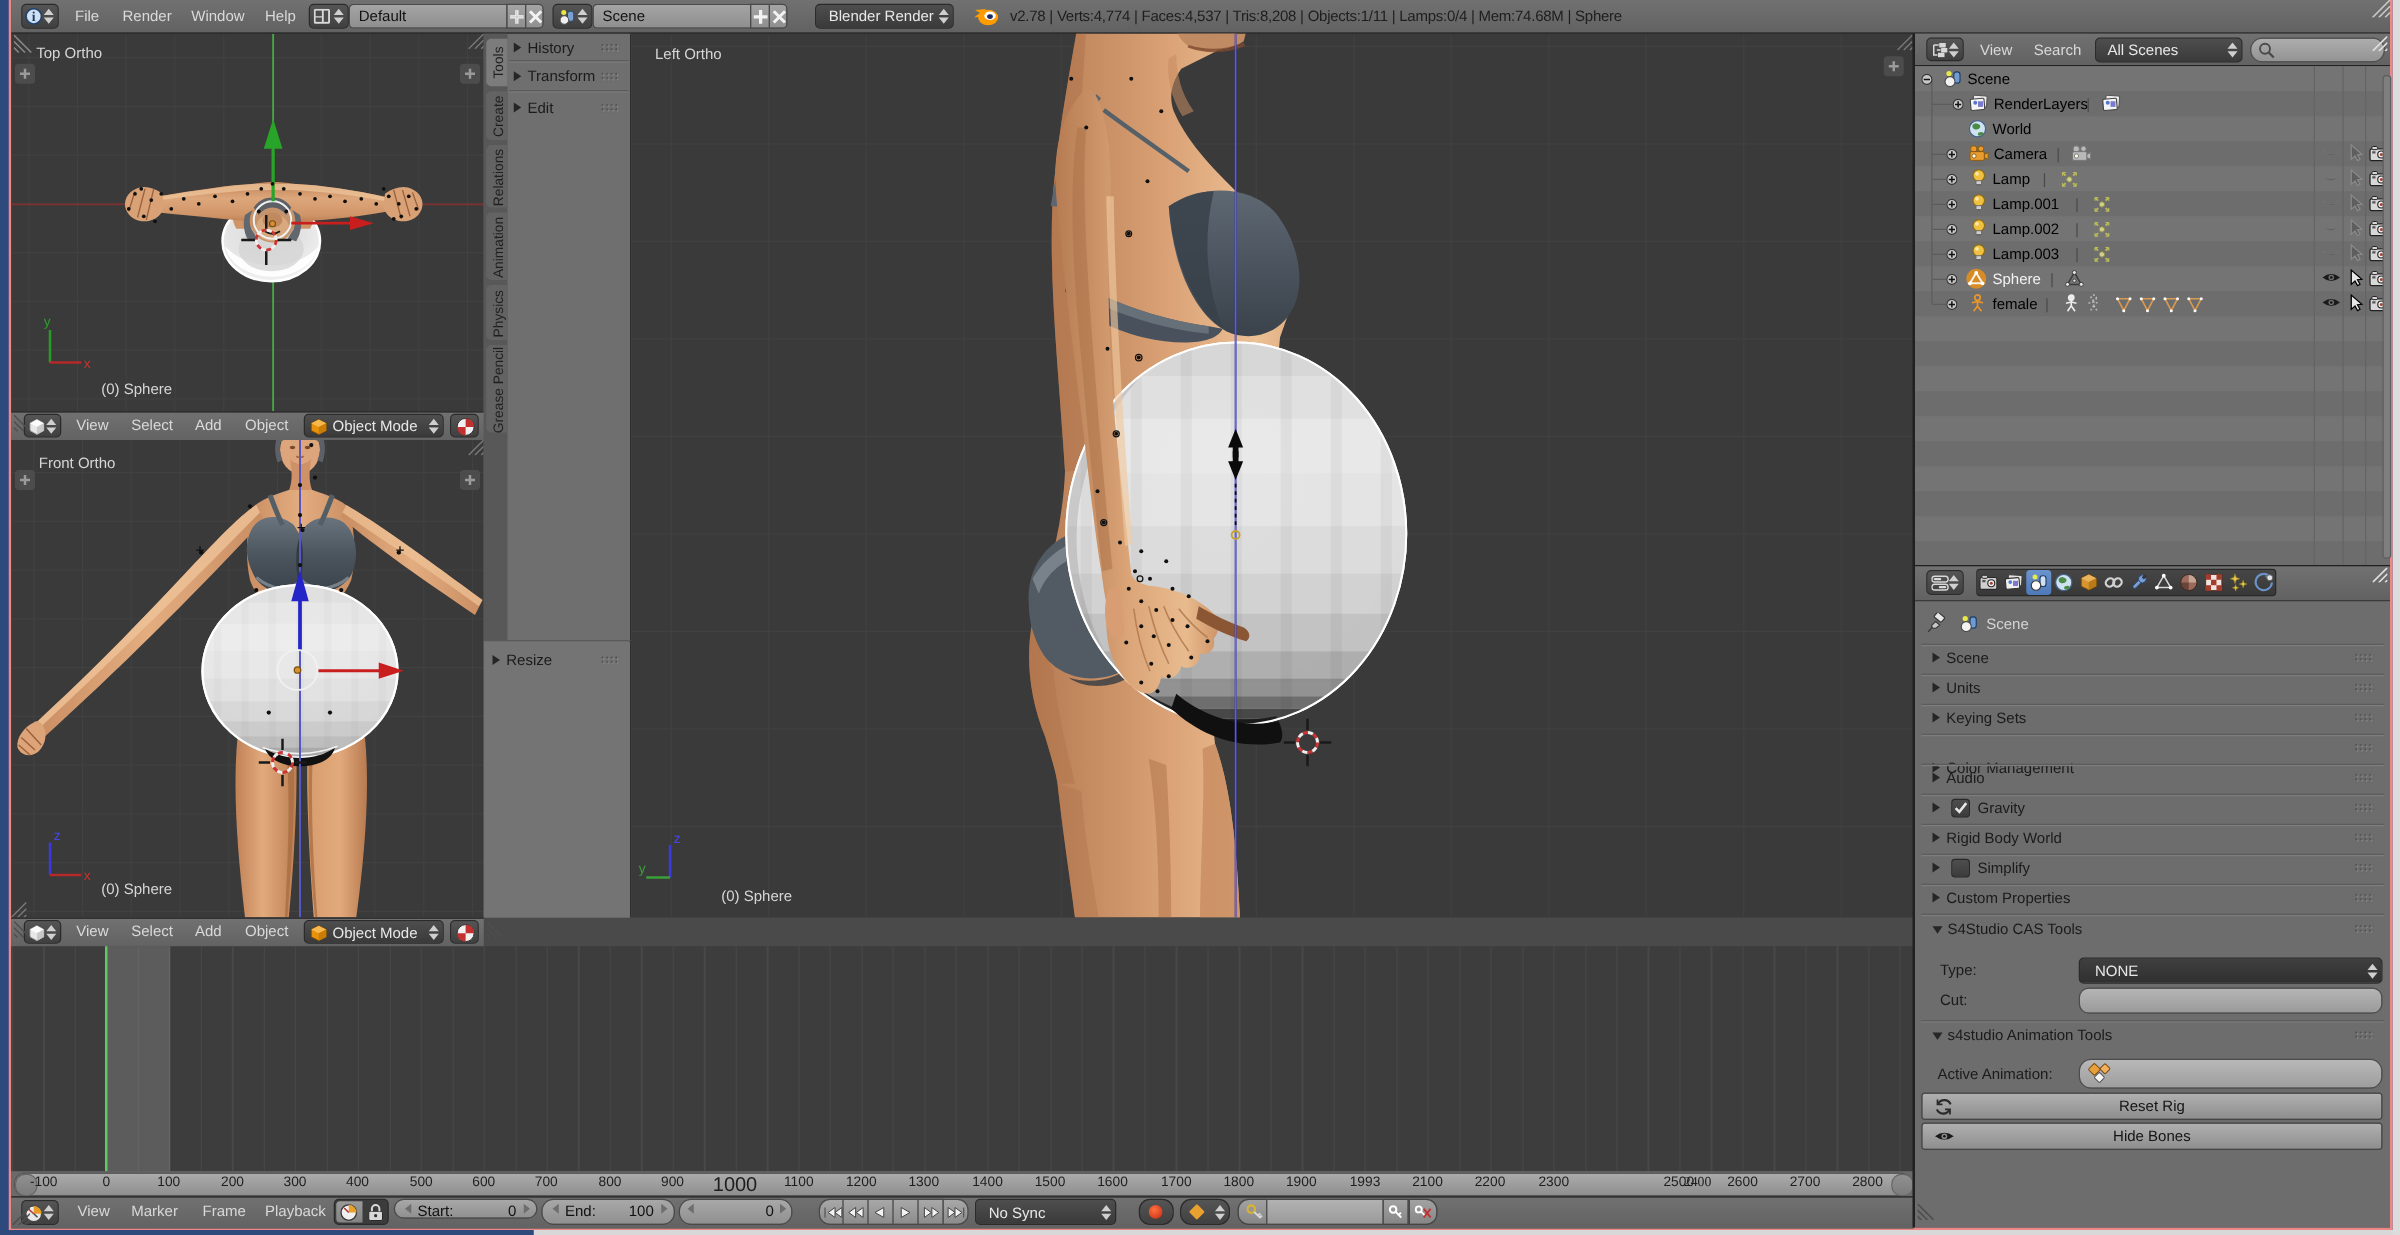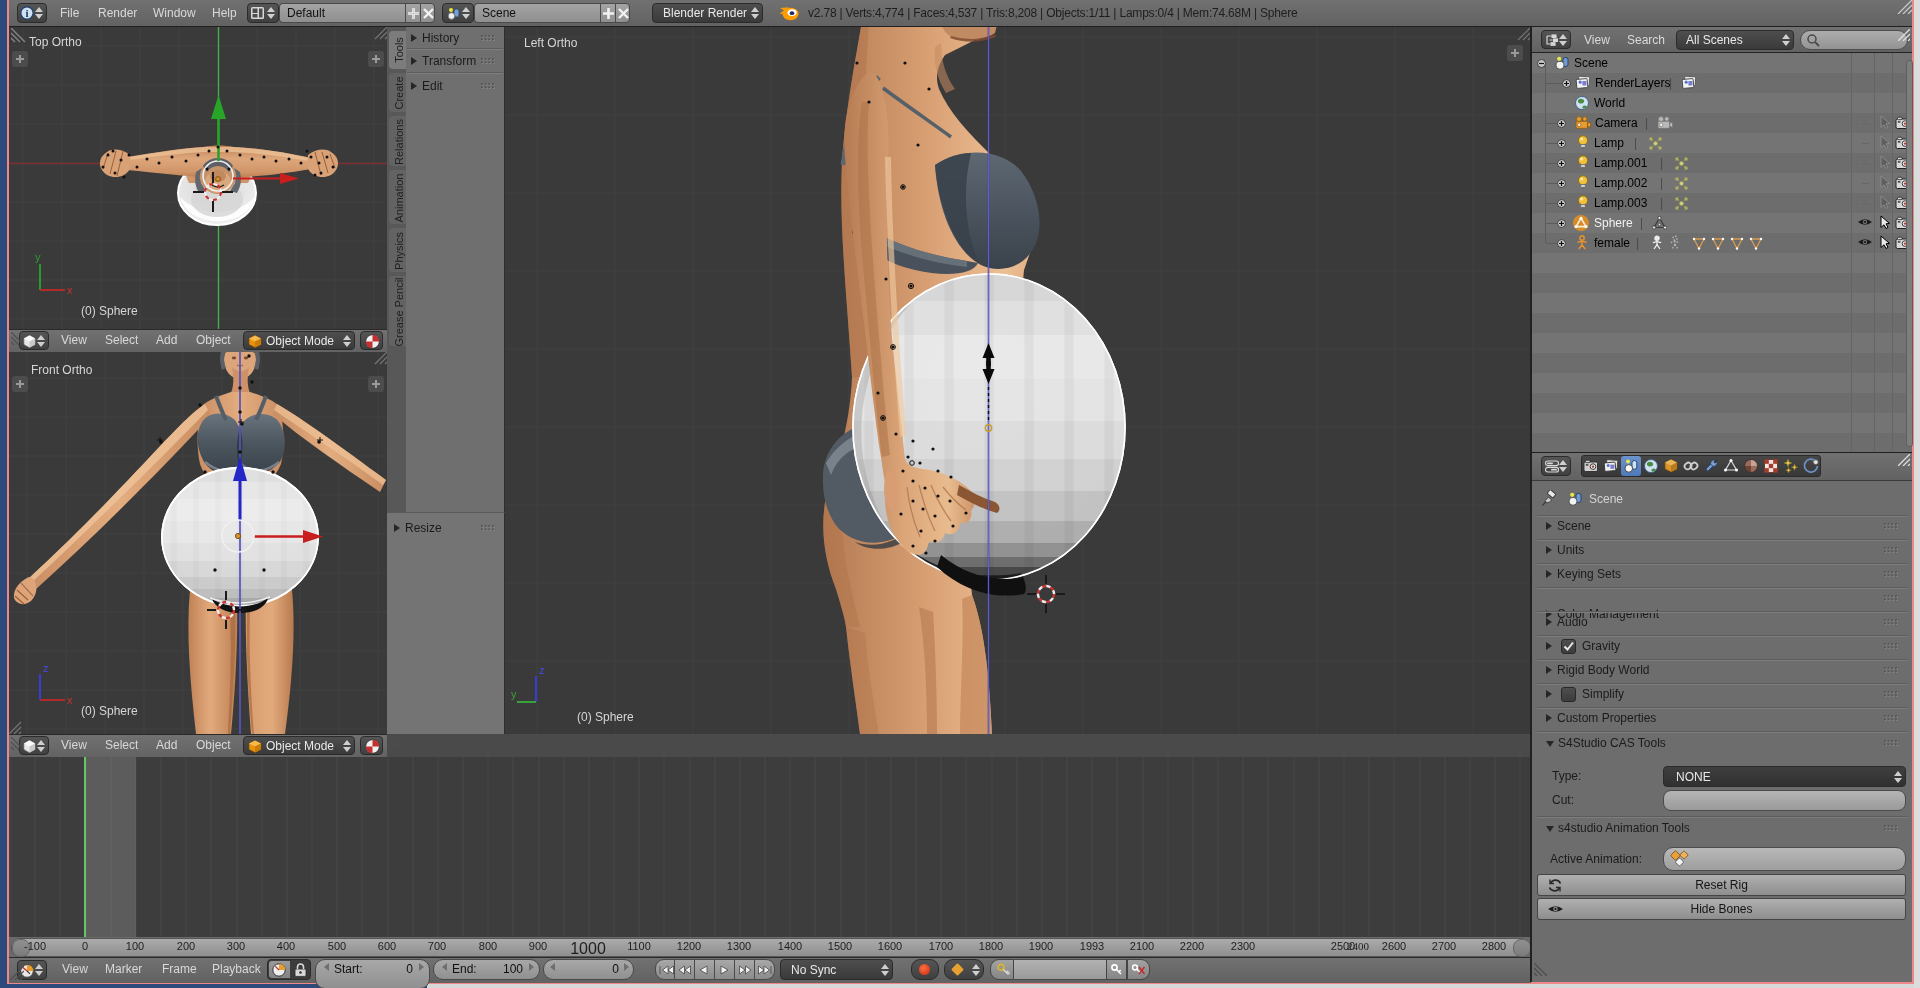--- a/index.html
+++ b/index.html
@@ -755,21 +755,21 @@
         <path d="M7 7 L7 0.8 A6.2 6.2 0 0 1 13.2 7 Z" fill="#e8a02c"></path>
         <path d="M7 7 L3.4 3.4" stroke="#b03030" stroke-width="1.2"></path>
       </svg>
     </div>
     <svg width="13" height="14" style="position:absolute;left:26px;top:3px;">
       <rect x="1" y="6" width="11" height="7.4" rx="1.2" fill="#d8d8d8" stroke="#2a2a2a" stroke-width="0.8"></rect>
       <path d="M3.5 6 V4 a3 3 0 0 1 6 0 V6" fill="none" stroke="#d8d8d8" stroke-width="1.6"></path>
       <circle cx="6.5" cy="9.5" r="1.3" fill="#333"></circle>
     </svg>
   </div>
-  <div class="abs pill" style="left:315px;top:959px;width:115px;height:30px;">
+  <div class="abs pill" style="left:315px;top:959px;width:115px;height:16px;">
     <span style="position:absolute;left:8px;top:3px;border-top:4px solid transparent;border-bottom:4px solid transparent;border-right:5px solid #6e6e6e;"></span>
     <span style="position:absolute;left:18px;top:2px;">Start:</span>
     <span style="position:absolute;right:16px;top:2px;">0</span>
     <span style="position:absolute;right:5px;top:3px;border-top:4px solid transparent;border-bottom:4px solid transparent;border-left:5px solid #6e6e6e;"></span>
   </div>
   <div class="abs pill" style="left:433px;top:959px;width:107px;height:21px;">
     <span style="position:absolute;left:8px;top:3px;border-top:4px solid transparent;border-bottom:4px solid transparent;border-right:5px solid #6e6e6e;"></span>
     <span style="position:absolute;left:18px;top:2px;">End:</span>
     <span style="position:absolute;right:16px;top:2px;">100</span>
     <span style="position:absolute;right:5px;top:3px;border-top:4px solid transparent;border-bottom:4px solid transparent;border-left:5px solid #6e6e6e;"></span>

